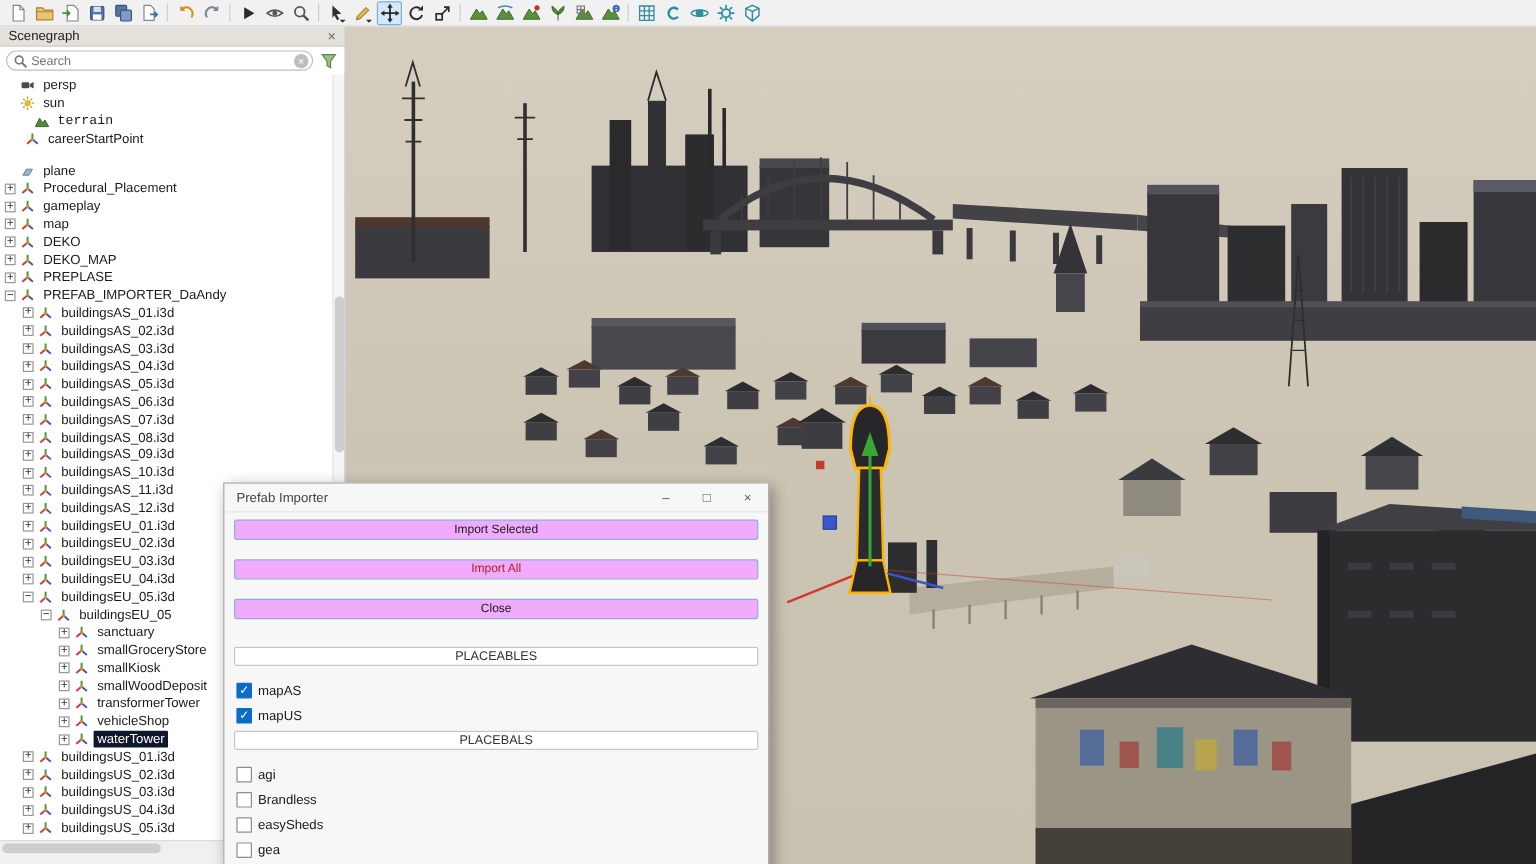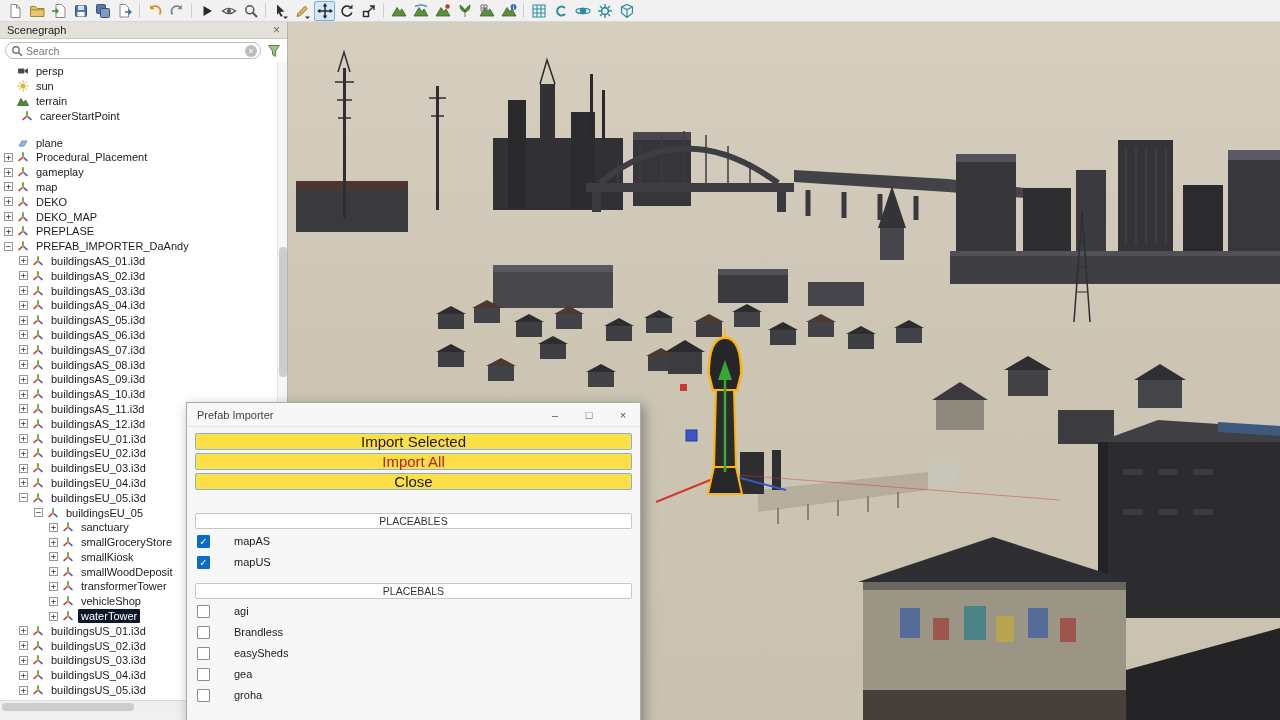--- a/index.html
+++ b/index.html
@@ -47,26 +47,26 @@
   .hthumb{position:absolute;left:2px;top:2px;width:132px;height:8px;background:#cdcdcd;border-radius:4px}
 
   
   .dialog{position:absolute;left:186px;top:402px;width:455px;height:334px;background:#f7f7f7;
     border:1px solid #ababab;box-shadow:3px 4px 12px rgba(0,0,0,.35);z-index:10;display:flex;flex-direction:column}
   .dlg-title{height:24px;flex:0 0 24px;display:flex;align-items:center;border-bottom:1px solid #e6e6e6}
   .dlg-title-text{flex:1;padding-left:10px;color:#444}
   .dlg-ctrls{display:flex;height:100%}
   .dlg-ctrl{width:34px;height:100%;display:flex;align-items:center;justify-content:center;color:#555;font-size:11px}
   .dlg-body{flex:1;padding:6px 8px 0 8px}
-  .btn{height:17px;border:1px solid #8ab0d8;background:#fde047;border-radius:2px;
-    display:flex;align-items:center;justify-content:center;font-size:15px;margin-bottom:3px}
+  .btn{height:17px;border:1px solid #8ab0d8;background:#f0abfc;border-radius:2px;
+    display:flex;align-items:center;justify-content:center;font-size:10px;margin-bottom:16px}
   .section:first-child .sec-bar{margin-top:23px}
   .sec-bar{height:16px;border:1px solid #c6c6c6;background:#fff;border-radius:2px;
     display:flex;align-items:center;justify-content:center;font-size:10.5px;color:#333;margin:6px 0 6px}
-  .cb-row{display:flex;align-items:flex-start;gap:24px;height:21px;padding-left:2px}
+  .cb-row{display:flex;align-items:flex-end;gap:5px;height:21px;padding-left:2px}
   .cb{width:13px;height:13px;border:1px solid #8d8d8d;background:#fff;border-radius:1px;
     display:flex;align-items:center;justify-content:center;font-size:10px;color:#fff;line-height:1}
   .cb.on{background:#0a6cc8;border-color:#0a6cc8}
   .cb.on::after{content:"✓"}
 </style>
 </head>
 <body>
 
 <div class="toolbar">
     <div class="tb-btn">
@@ -443,21 +443,21 @@
           <span class="ticon">
             <svg width="12" height="12" viewBox="0 0 12 12">
               <circle cx="6" cy="6" r="2.6" fill="#e8b82a"></circle>
               <g stroke="#c79a18" stroke-width="1">
                 <path d="M6 .5v2M6 9.5v2M.5 6h2M9.5 6h2M2.2 2.2l1.4 1.4M8.4 8.4l1.4 1.4M9.8 2.2 8.4 3.6M3.6 8.4 2.2 9.8"></path>
               </g>
             </svg>
           </span>
           <span class="lbl">sun</span>
         </div>
-        <div class="row" style="padding-left: 4px;">
+        <div class="row" style="padding-left: 16px; font-family: Liberation Mono, monospace;">
           <span class="spacer"></span>
           <span class="ticon">
             <svg width="12" height="12" viewBox="0 0 12 12">
               <path d="M.5 10.5 4 3.5l2.5 4 2-2.5 3 5.5z" fill="#4e8c3a" stroke="#35641f" stroke-width=".8"></path>
             </svg>
           </span>
           <span class="lbl">terrain</span>
         </div>
         <div class="row" style="padding-left: 8px;">
           <span class="spacer"></span>

